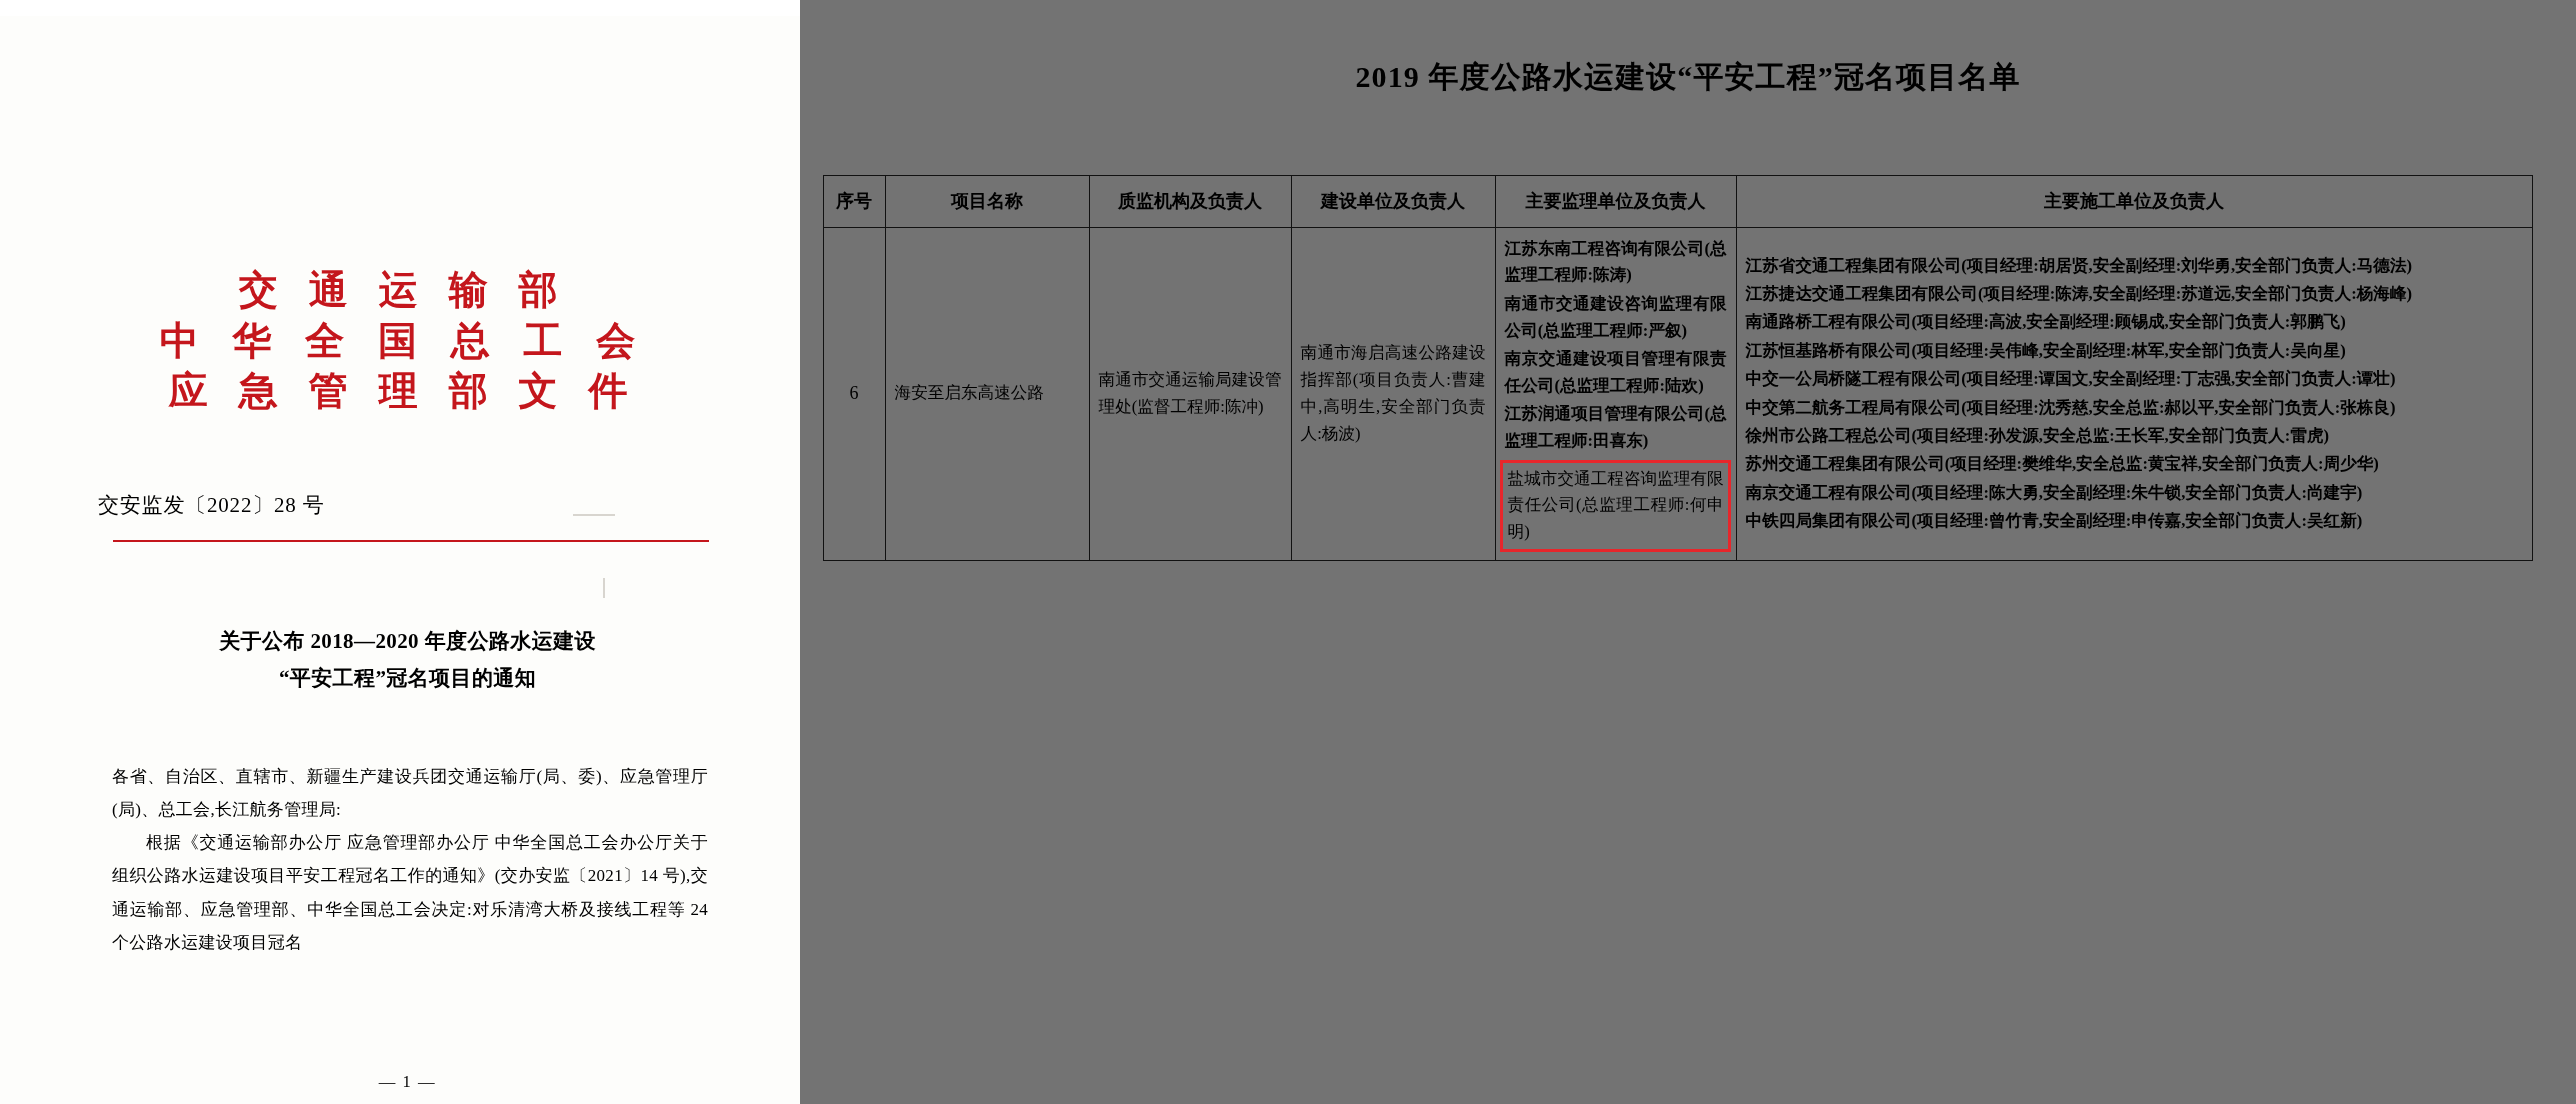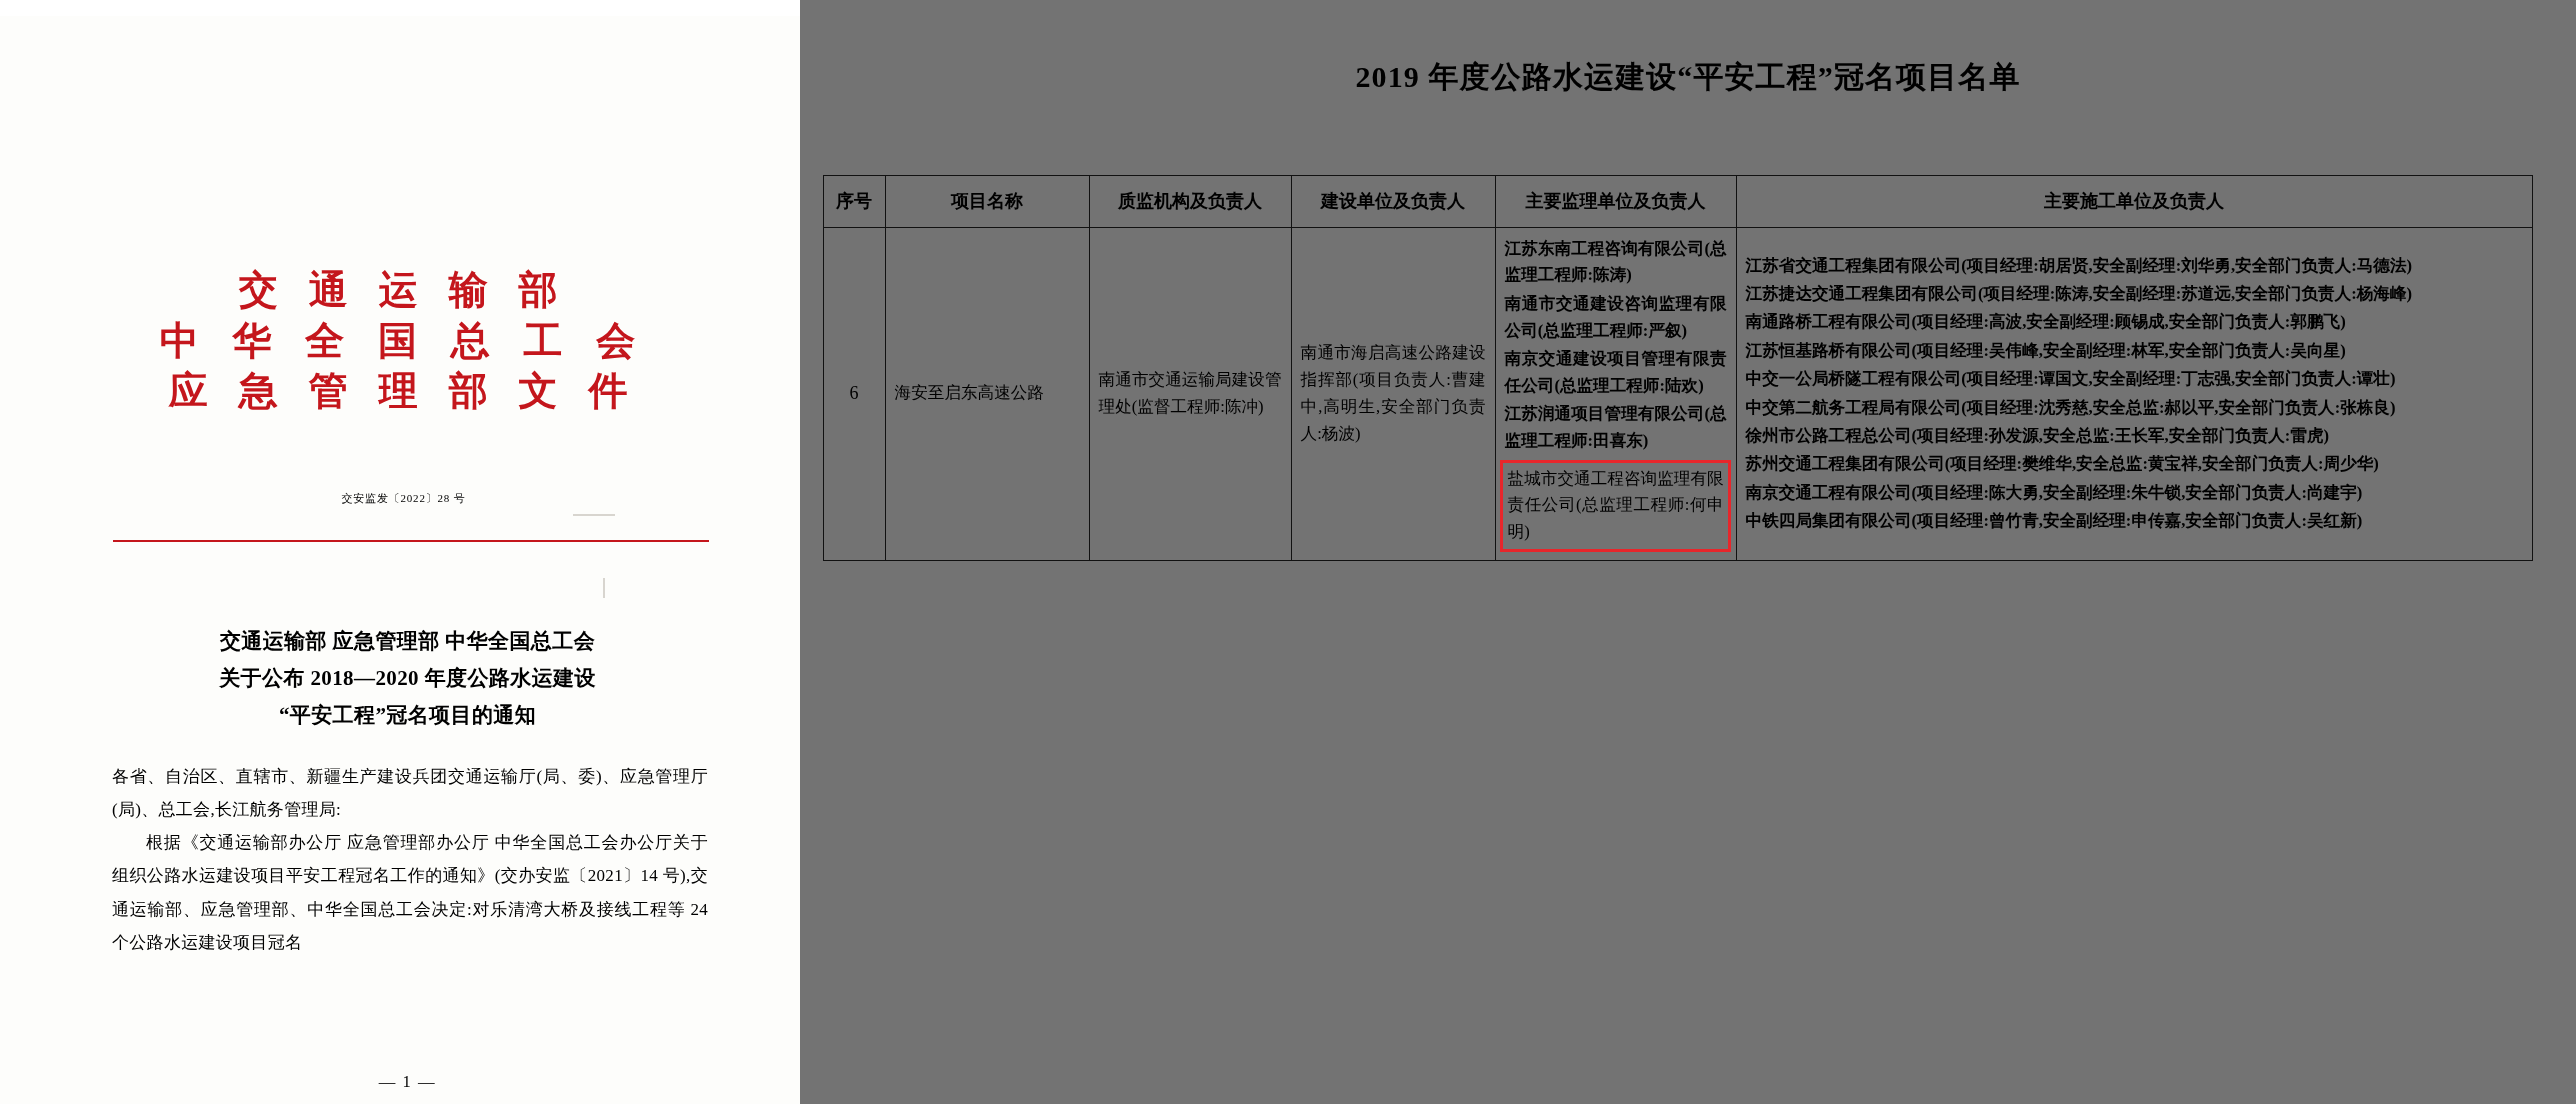--- a/index.html
+++ b/index.html
@@ -44,22 +44,22 @@
   }
   #doc-header .line.l3 {
     letter-spacing: 12px;
   }
 
   #doc-number {
     position: absolute;
     left: 98px;
     top: 475px;
     width: 611px;
-    text-align: center;
-    font-size: 11px;
+    text-align: left;
+    font-size: 21px;
     letter-spacing: 0.8px;
   }
 
   #red-rule {
     position: absolute;
     left: 113px;
     top: 524px;
     width: 596px;
     height: 2.3px;
     background: #c4161c;
@@ -210,21 +210,20 @@
     <div class="line l1">交 通 运 输 部</div>
     <div class="line l3">中 华 全 国 总 工 会</div>
     <div class="line l2">应 急 管 理 部 文 件</div>
   </div>
 
   <div id="doc-number">交安监发〔2022〕28 号</div>
 
   <div id="red-rule"></div>
 
   <div id="doc-title">
-    <div>交通运输部 应急管理部 中华全国总工会</div>
     <div>关于公布 2018—2020 年度公路水运建设</div>
     <div>“平安工程”冠名项目的通知</div>
   </div>
 
   <div id="doc-body">
     <p>各省、自治区、直辖市、新疆生产建设兵团交通运输厅(局、委)、应急管理厅(局)、总工会,长江航务管理局:</p>
     <p class="indent">根据《交通运输部办公厅 应急管理部办公厅 中华全国总工会办公厅关于组织公路水运建设项目平安工程冠名工作的通知》(交办安监〔2021〕14 号),交通运输部、应急管理部、中华全国总工会决定:对乐清湾大桥及接线工程等 24 个公路水运建设项目冠名</p>
   </div>
 
   <div id="page-number">— 1 —</div>

